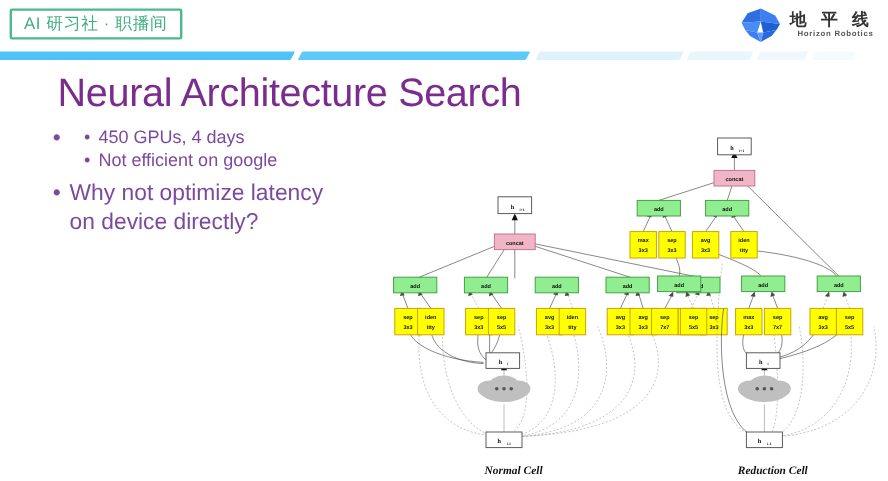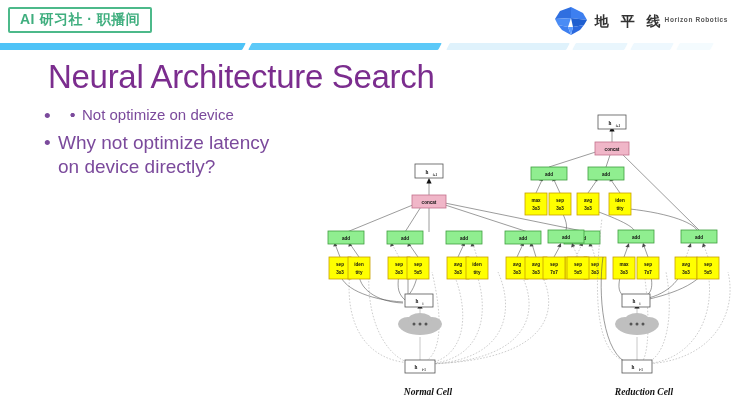--- a/index.html
+++ b/index.html
@@ -7,26 +7,26 @@
     width:740px;height:401px;
     background:#ffffff;
     font-family:"Liberation Sans","DejaVu Sans",sans-serif;
     overflow:hidden;position:relative;
   }
   
   #badge{
     position:absolute;left:8px;top:7px;
     border:2px solid #4cb98a;border-radius:2px;
     padding:3px 10px 4px 10px;
-    color:#3fae7e;font-size:14px;font-weight:700;
+    color:#3fae7e;font-size:14px;font-weight:400;
     letter-spacing:.5px;line-height:1.1;white-space:nowrap;
   }
   #logo{position:absolute;right:12px;top:6px;display:flex;align-items:center;gap:7px;}
   #logo .mark{width:34px;height:30px;}
-  #logo .txt{display:flex;flex-direction:row;line-height:1;text-align:right;}
+  #logo .txt{display:flex;flex-direction:column;line-height:1;text-align:right;}
   #logo .cn{font-size:14px;font-weight:700;color:#333;letter-spacing:4px;}
   #logo .en{font-size:6.5px;font-weight:700;color:#555;letter-spacing:.6px;margin-top:3px;}
   #rule{position:absolute;left:0;top:40px;width:740px;height:13px;overflow:hidden;}
   #rule i{position:absolute;top:3px;height:7px;display:block;
           transform:skewX(-28deg);border-radius:1px;}
   
   #title{
     position:absolute;left:48px;top:58px;
     font-size:33px;font-weight:400;color:#7b2d8e;letter-spacing:-.3px;
   }
@@ -83,24 +83,25 @@
 </div>
 
 <div id="title">Neural Architecture Search</div>
 
 <div id="bullets">
   <div class="b1">
     <span class="dot">•</span>
   </div>
   <div class="b2">
     <span class="dot">•</span>
+    <span>450 GPUs, 4 days</span>
   </div>
   <div class="b2" style="margin-bottom:7px;">
     <span class="dot">•</span>
-    <span>Not optimize on device</span>
+    <span>Not efficient on google</span>
   </div>
   <div class="b1">
     <span class="dot">•</span>
     <span>Why not optimize latency on device directly?</span>
   </div>
 </div>
 
 <div id="fig">
 <svg viewBox="0 0 468 289" width="468" height="289">
 

